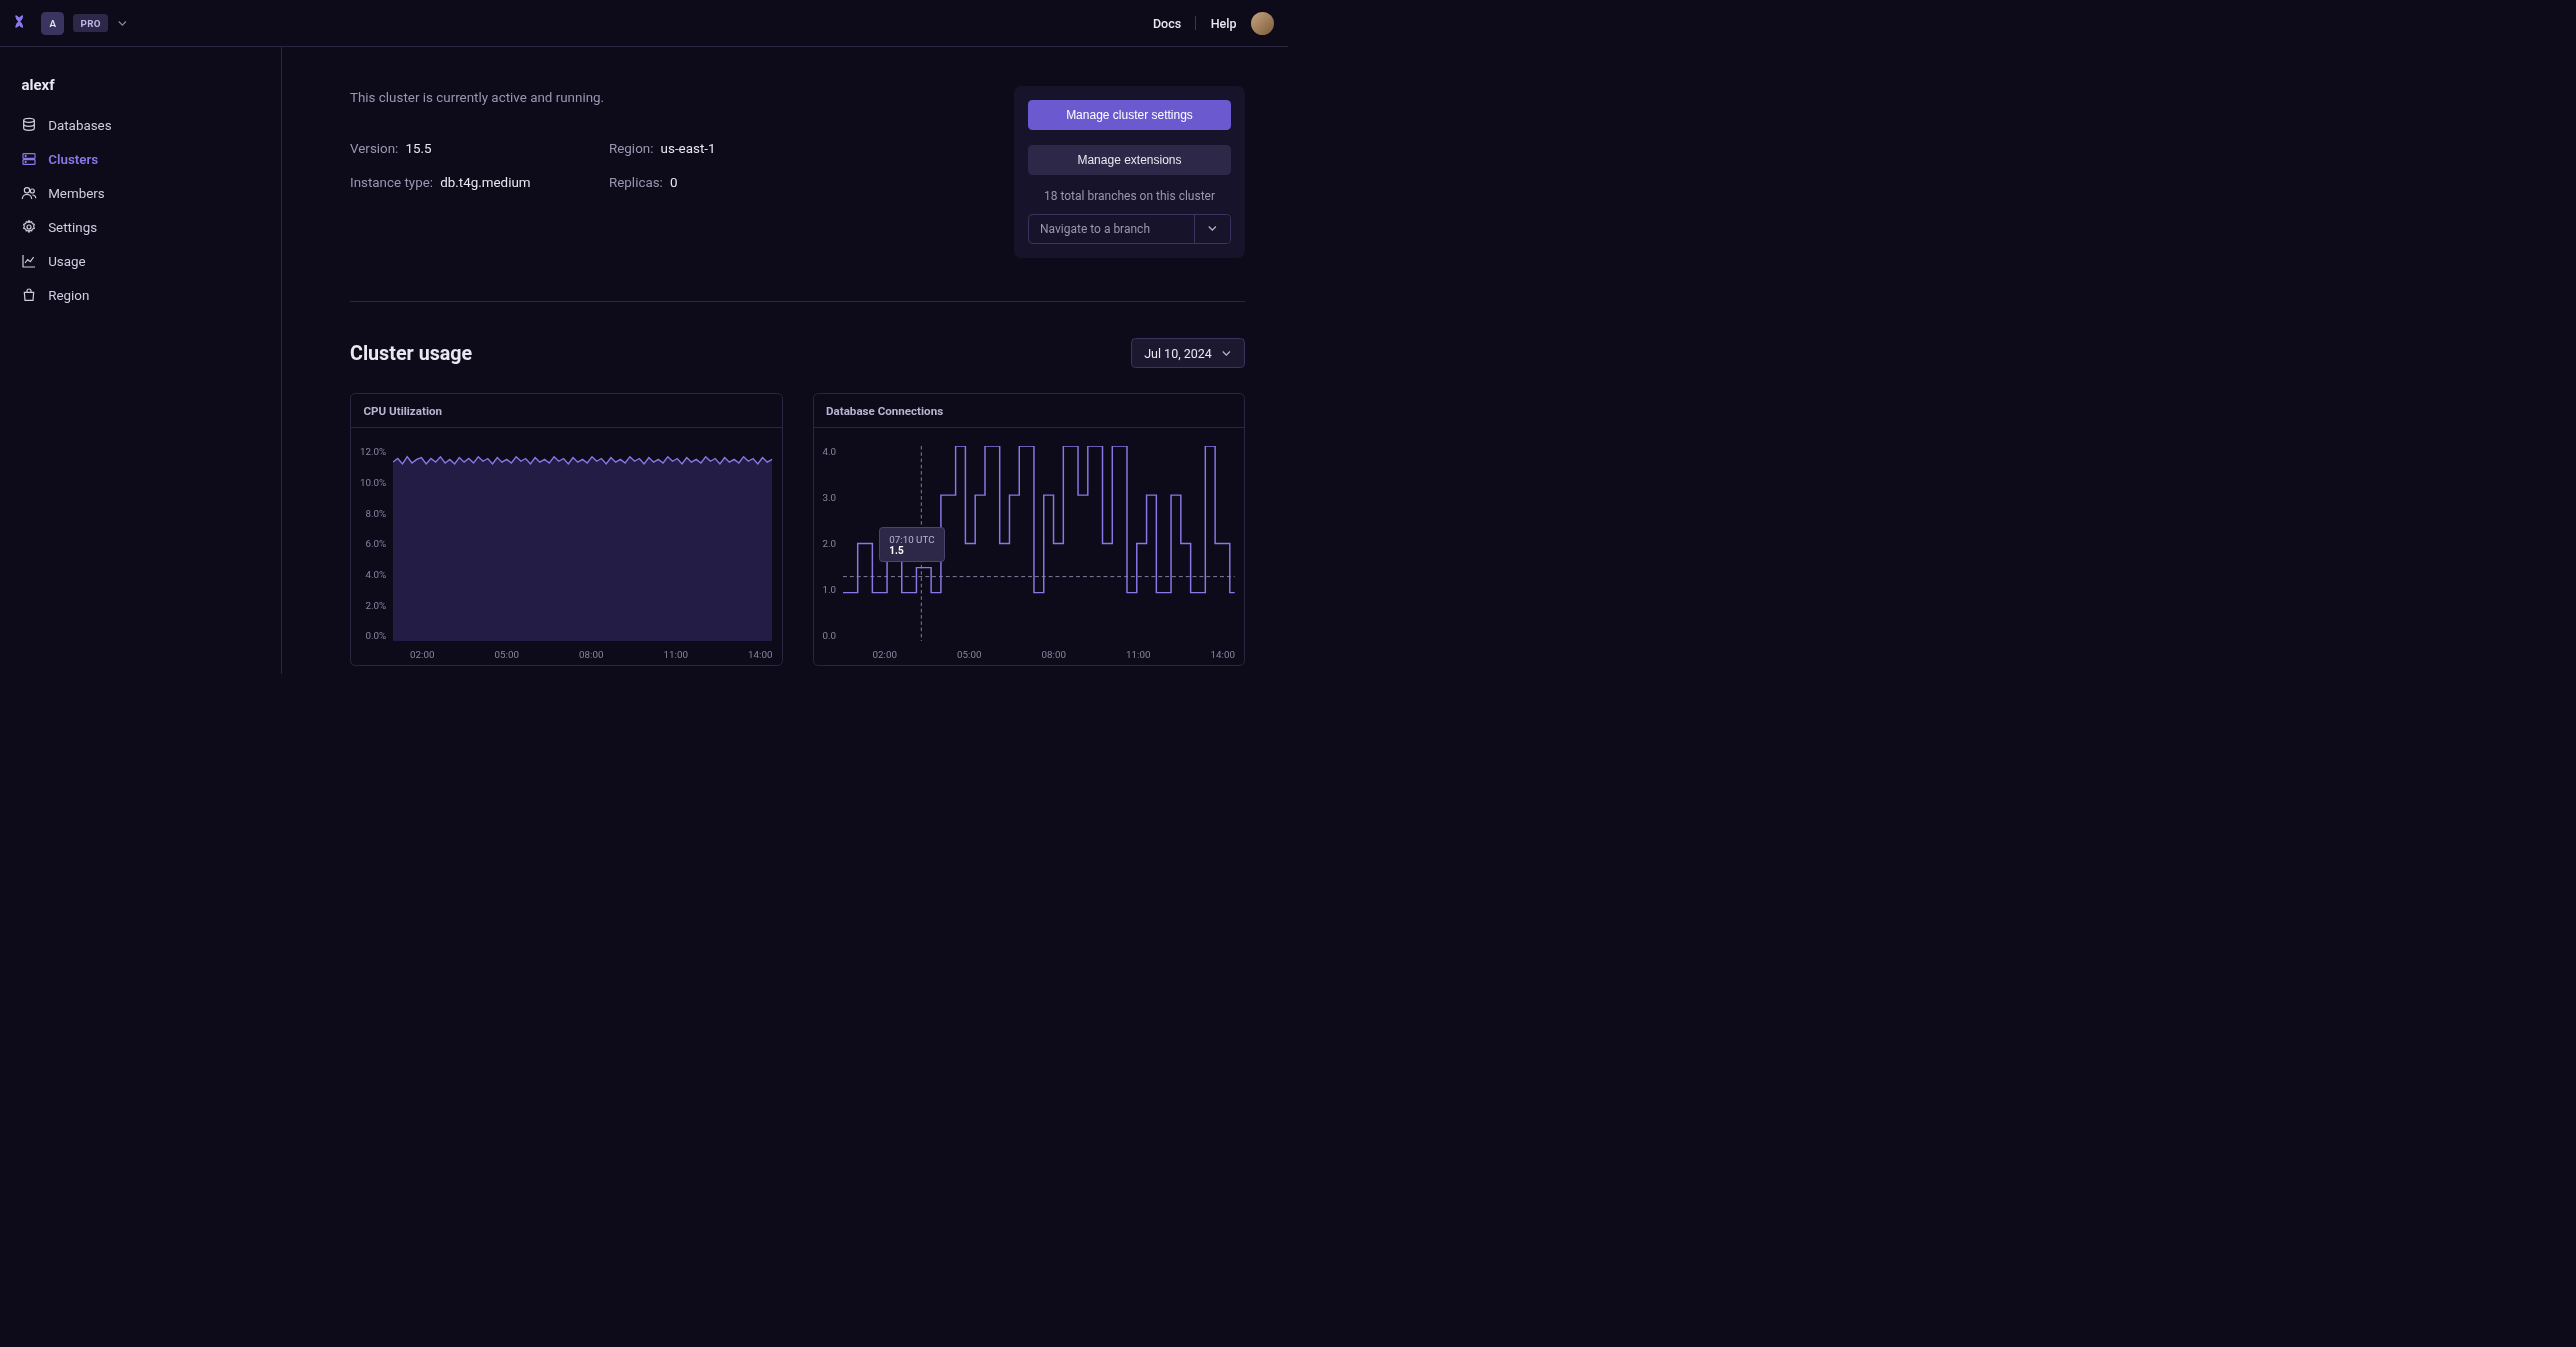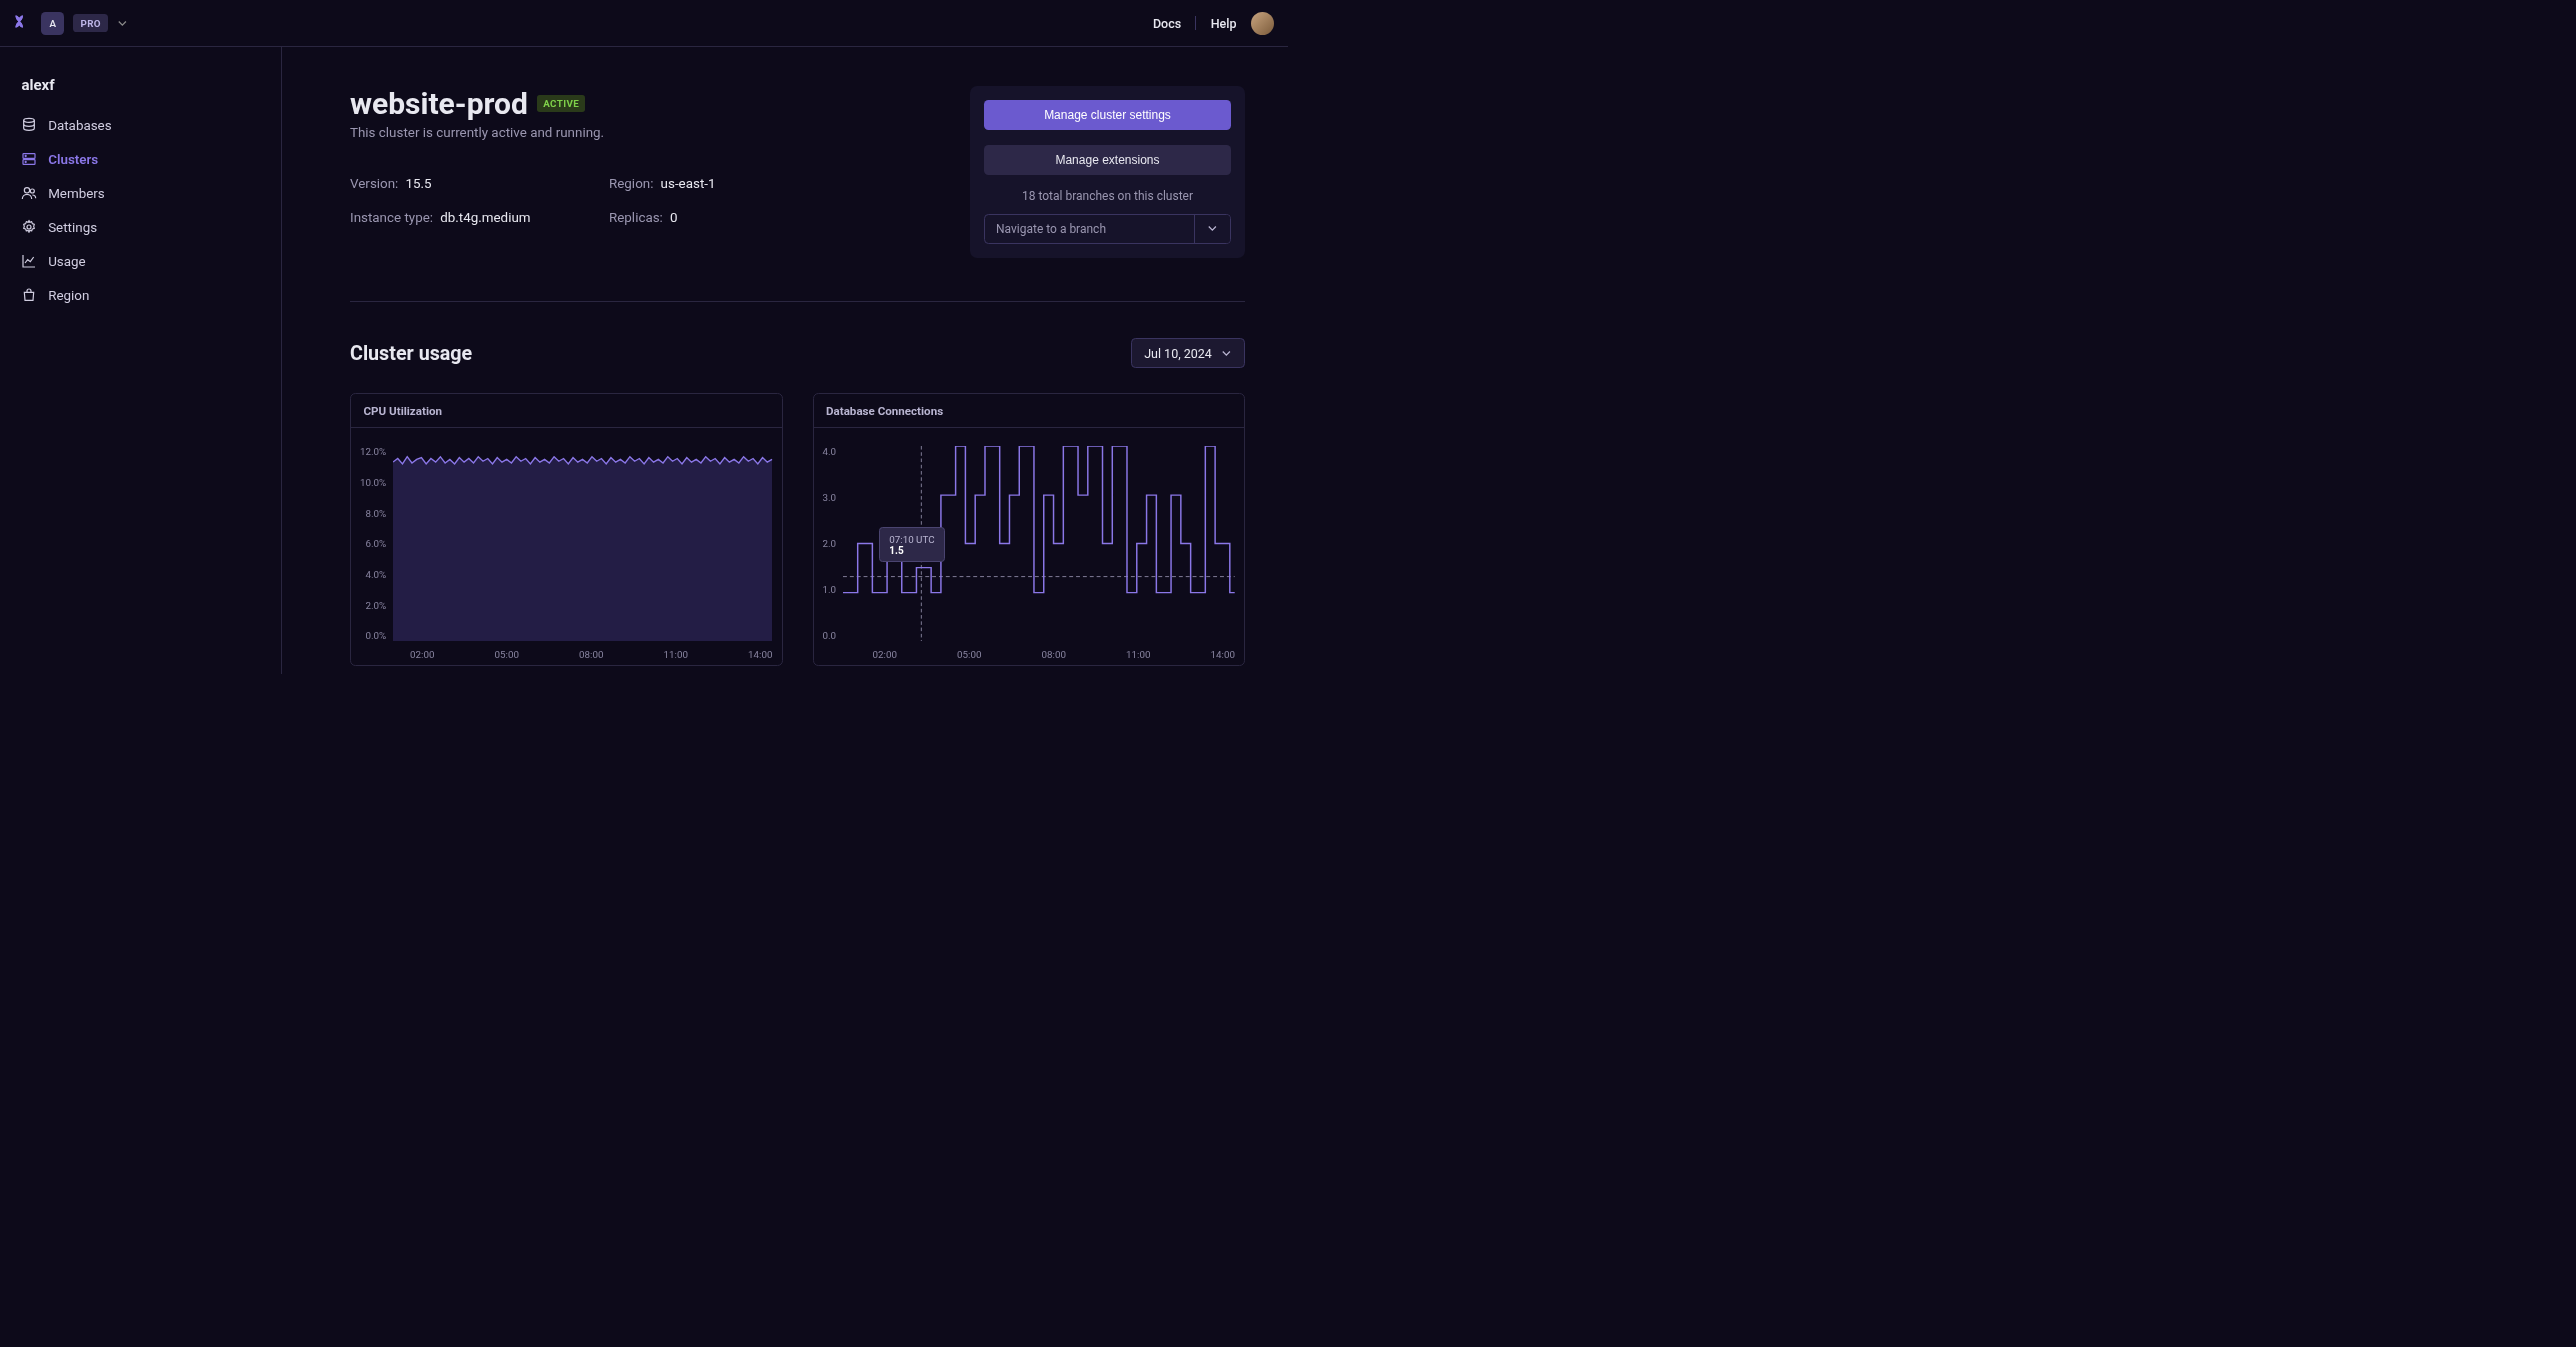--- a/index.html
+++ b/index.html
@@ -79,21 +79,21 @@
   row-gap: 19.7px;
   margin-top: 36px;
 }
 .meta-item { display: flex; gap: 7.2px; font-size: 13.4px; }
 .meta-label { color: #9a96b0; }
 .meta-value { color: #e8e8f0; }
 .right-panel {
   background: #16132a;
   border-radius: 7.2px;
   padding: 14.3px;
-  width: 275px;
+  width: 231px;
 }
 .panel-btn {
   display: block;
   width: 100%;
   text-align: center;
   padding: 8px 0;
   border-radius: 4.5px;
   font-size: 12px;
   font-weight: 500;
   cursor: pointer;
@@ -226,24 +226,20 @@
           <path d="M5 8h14l-1 12H6z"></path>
           <path d="M9 8V6a3 3 0 016 0v2"></path>
         </svg>
       <span>Region</span>
     </div>
   </div>
 
   <div class="main">
     <div class="cluster-header">
       <div>
-        <div class="cluster-title-row">
-          <span class="cluster-title">website-prod</span>
-          <span class="status-badge">ACTIVE</span>
-        </div>
         <div class="cluster-sub">This cluster is currently active and running.</div>
         <div class="meta-grid">
           <div class="meta-item">
               <span class="meta-label">Version:</span>
               <span class="meta-value">15.5</span>
             </div>
           <div class="meta-item">
               <span class="meta-label">Region:</span>
               <span class="meta-value">us-east-1</span>
             </div>

